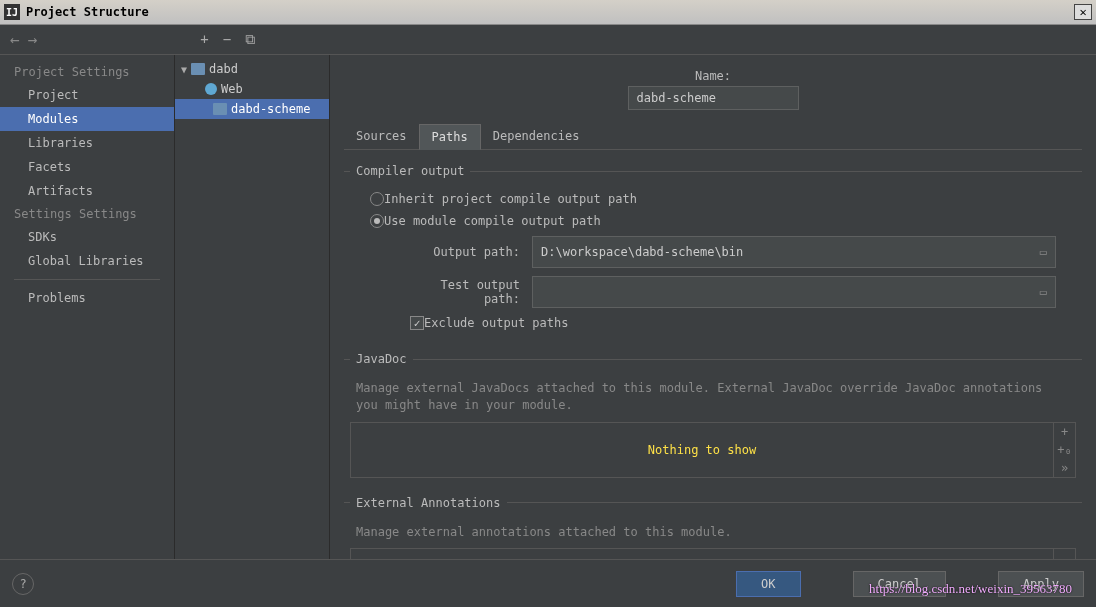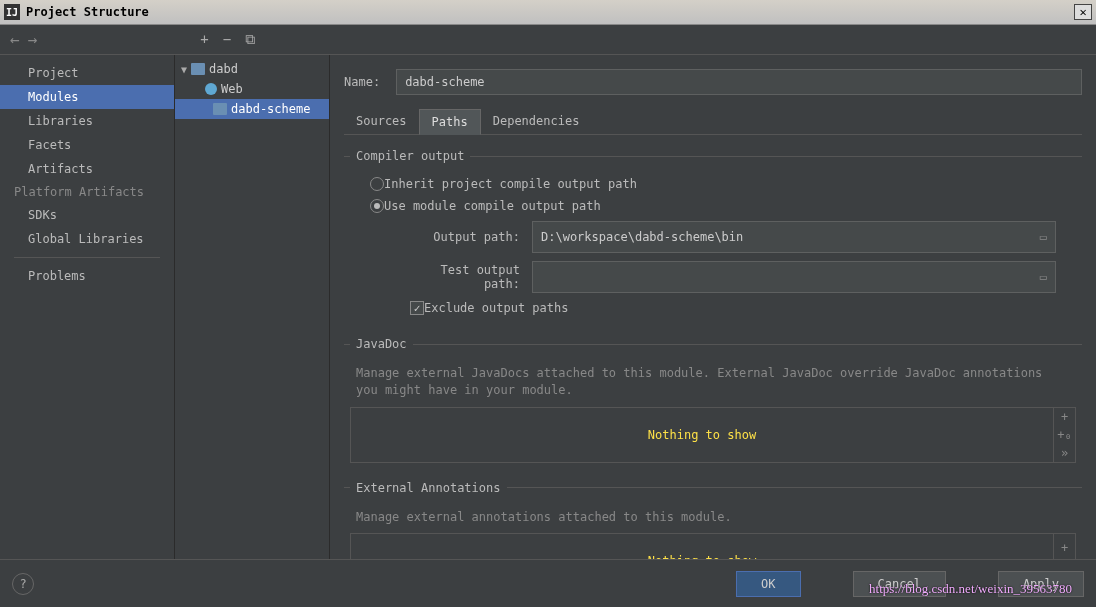--- a/index.html
+++ b/index.html
@@ -25,21 +25,21 @@
 .tree { width: 155px; border-right: 1px solid #2b2b2b; padding-top: 4px; }
 .tree .node { padding: 3px 6px; display: flex; align-items: center; gap: 4px; color: #ccc; cursor: pointer; }
 .tree .node.indent1 { padding-left: 30px; }
 .tree .node.indent2 { padding-left: 38px; }
 .tree .node.selected { background: #4b6eaf; color: #fff; }
 .tree .chev { color: #aaa; font-size: 10px; }
 .folder-ic { width: 14px; height: 12px; background: #6a8fb3; display: inline-block; border-radius: 1px; }
 .web-ic { width: 12px; height: 12px; border-radius: 50%; background: #5fa8d3; display: inline-block; }
 
 .content { flex: 1; padding: 14px 14px 0 14px; overflow: hidden; }
-.name-row { display: flex; align-items: center; gap: 16px; margin-bottom: 14px; }
+.name-row { display: flex; align-items: center; gap: 3px; margin-bottom: 14px; flex-direction: column; }
 .name-row input { flex: 1; background: #45494a; border: 1px solid #5e6060; color: #ccc; padding: 4px 8px; height: 26px; }
 
 .tabs { display: flex; border-bottom: 1px solid #555; }
 .tab { padding: 5px 12px; color: #bbb; cursor: pointer; }
 .tab.active { background: #515658; border: 1px solid #666; border-bottom: 1px solid #515658; margin-bottom: -1px; color: #ddd; }
 
 fieldset { border: 1px solid #555; border-left: none; border-right: none; border-bottom: none; margin-top: 14px; padding: 10px 6px 4px 6px; }
 legend { color: #bbb; padding: 0 6px; }
 
 .radio-row, .check-row { display: flex; align-items: flex-start; padding: 4px 20px; color: #bbb; }
@@ -79,26 +79,27 @@
   <span class="arrow">→</span>
   <div class="right-tools">
     <span>+</span>
     <span>−</span>
     <span>⧉</span>
   </div>
 </div>
 
 <div class="main">
   <div class="sidebar">
+    <div class="heading">Project Settings</div>
     <div class="item">Project</div>
     <div class="item selected">Modules</div>
     <div class="item">Libraries</div>
     <div class="item">Facets</div>
     <div class="item">Artifacts</div>
-    <div class="heading">Platform Artifacts</div>
+    <div class="heading">Settings Settings</div>
     <div class="item">SDKs</div>
     <div class="item">Global Libraries</div>
     <div class="sep"></div>
     <div class="item">Problems</div>
   </div>
 
   <div class="tree">
     <div class="node">
       <span class="chev">▼</span>
       <span class="folder-ic"></span>

